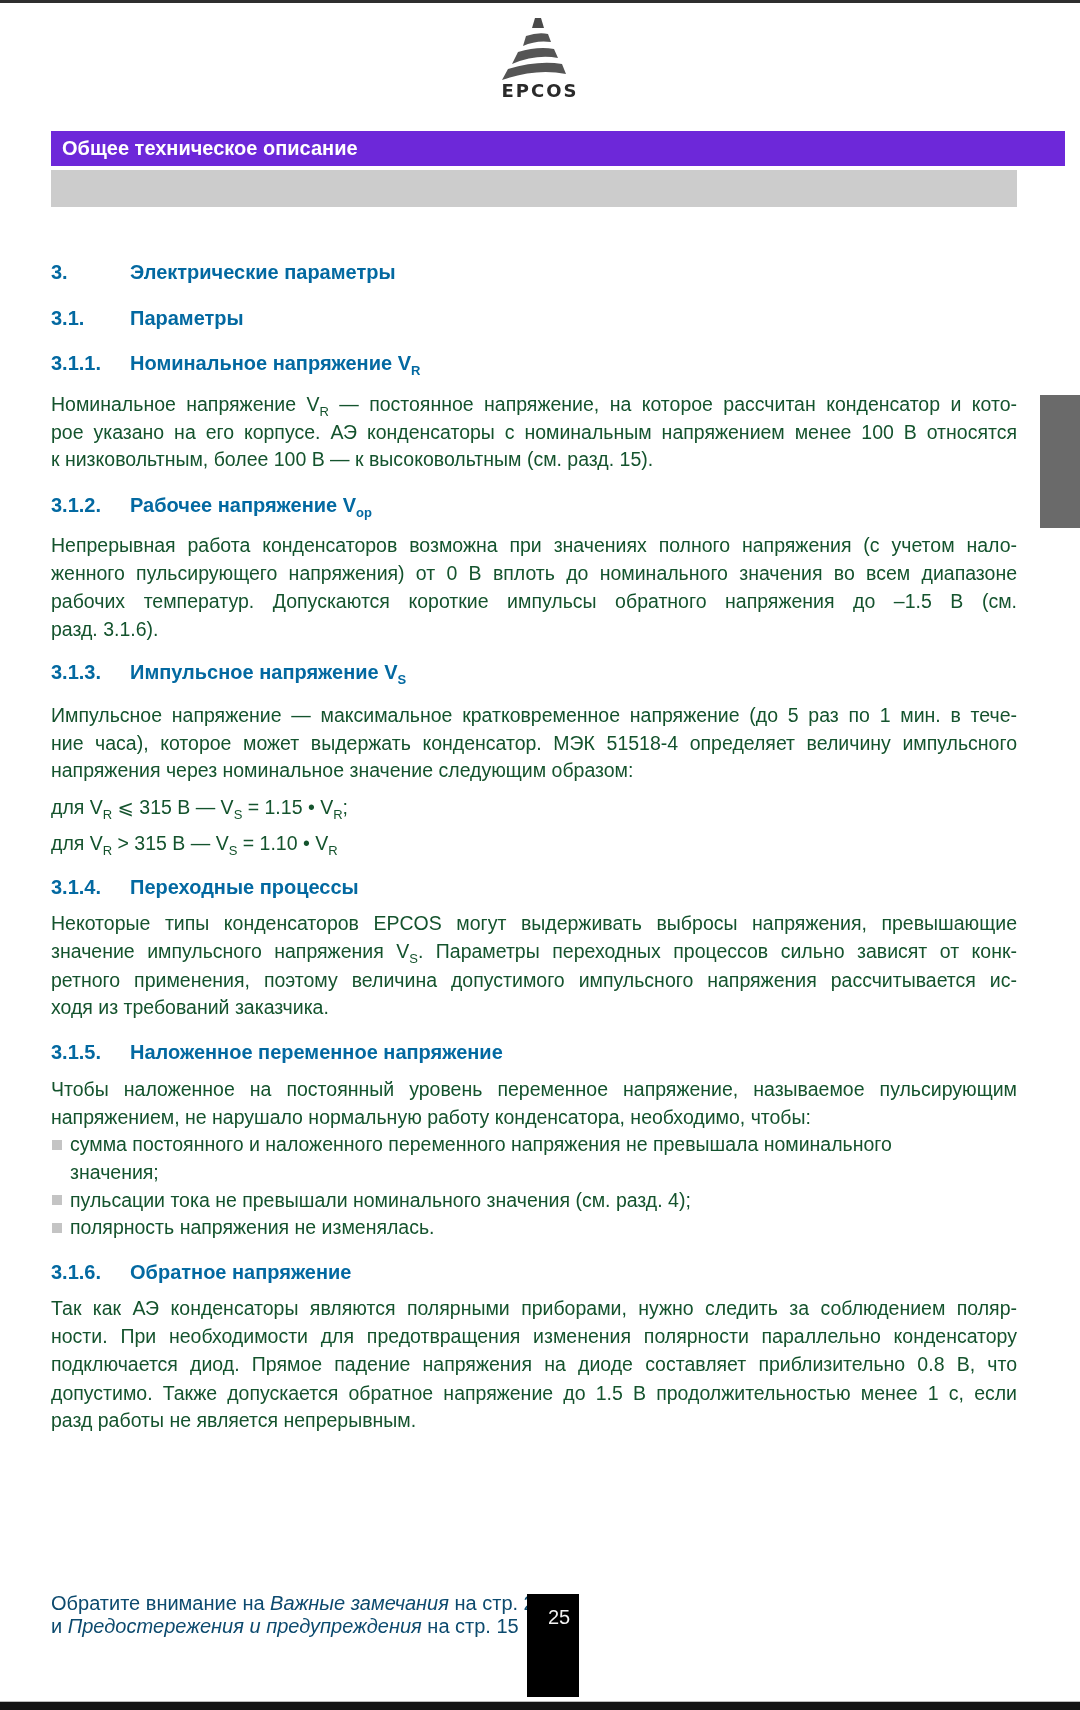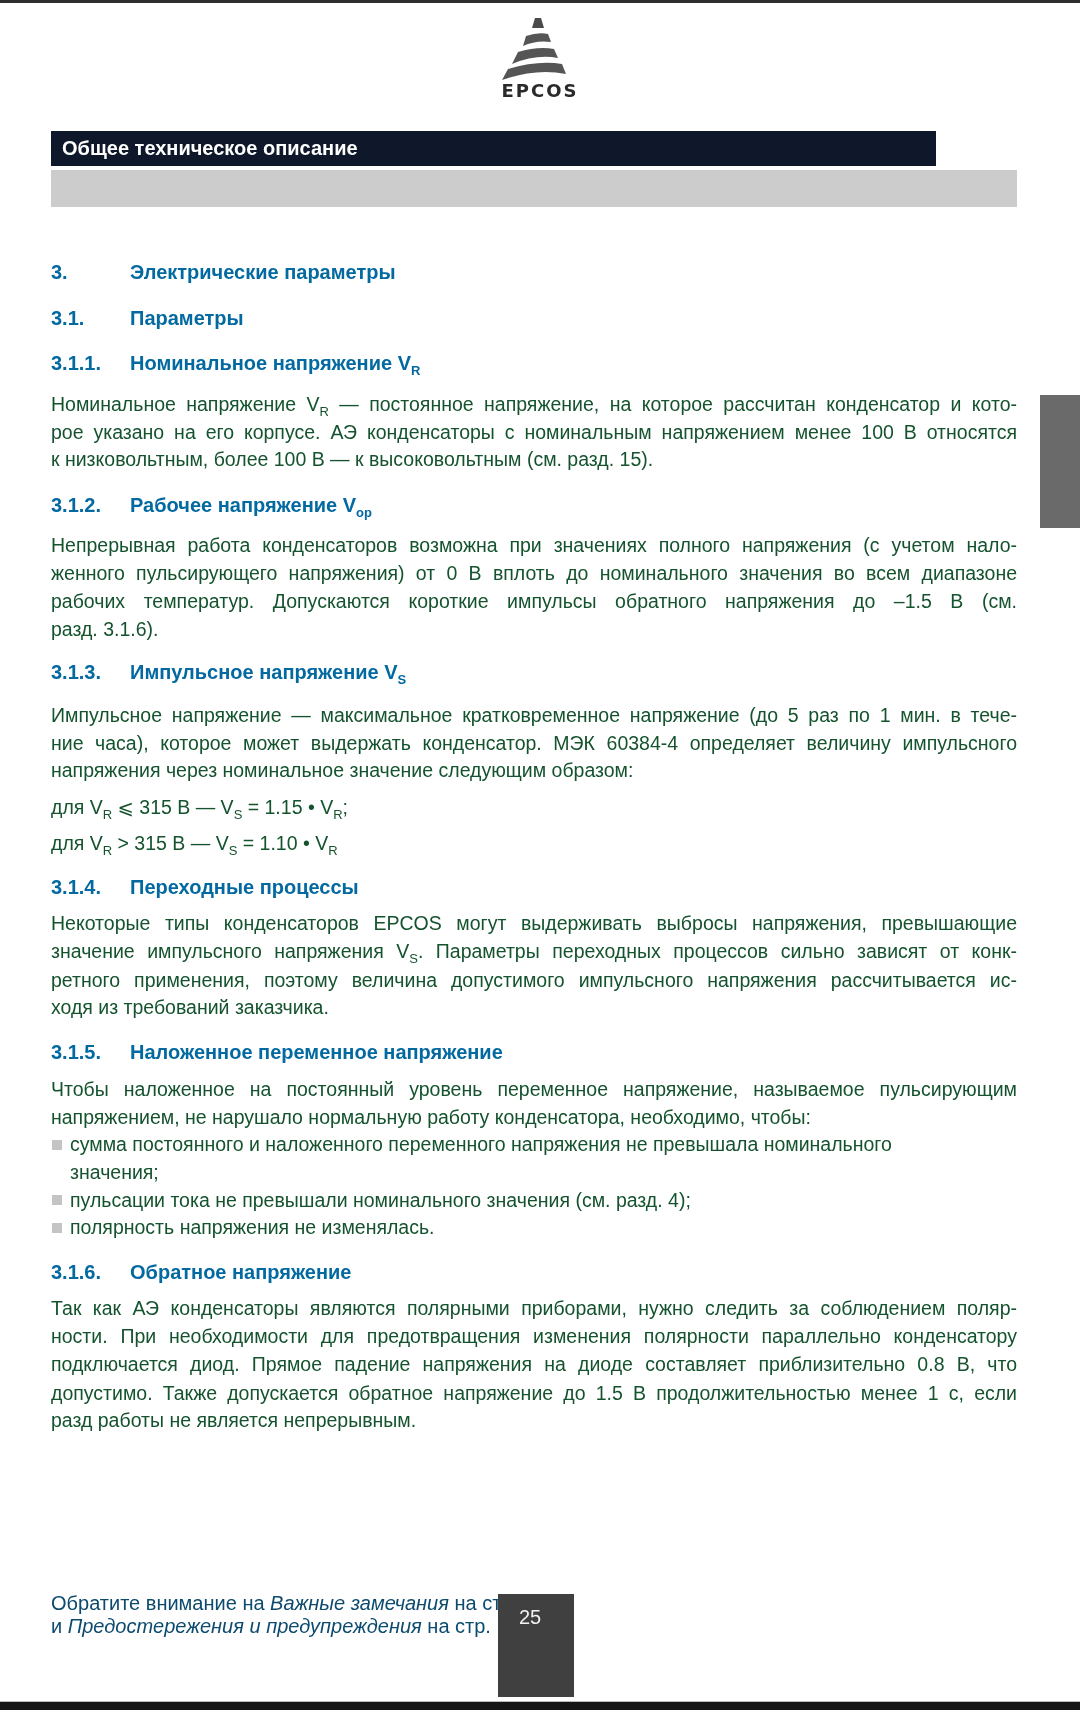--- a/index.html
+++ b/index.html
@@ -6,34 +6,34 @@
   body {
     width:1080px; height:1710px; position:relative; overflow:hidden;
     background:#ffffff; color:#1a1a1a;
     font-family:"Liberation Sans", "DejaVu Sans", sans-serif;
   }
   .top-strip { position:absolute; left:0; top:0; width:1080px; height:3px; background:#2e2e2e; }
   .bottom-strip { position:absolute; left:0; top:1701px; width:1080px; height:9px; background:#141414; border-top:1px solid #bbb; }
   .logo { position:absolute; left:478px; top:14px; width:124px; height:92px; }
   .logo-text { position:absolute; left:0; top:66px; width:124px; text-align:center;
     font-family:"DejaVu Sans", sans-serif; font-weight:bold; font-size:18px; letter-spacing:2px; color:#2a2a2a; }
-  .bar-dark { position:absolute; left:51px; top:131px; width:885px; height:35px; background:#0f172a; }
+  .bar-dark { position:absolute; left:51px; top:131px; width:1014px; height:35px; background:#6d28d9; }
   .bar-dark span { position:absolute; left:11px; top:6px; color:#ffffff; font-weight:bold; font-size:20px; }
   .bar-light { position:absolute; left:51px; top:170px; width:966px; height:37px; background:#cccccc; }
   .side-tab { position:absolute; left:1040px; top:395px; width:40px; height:133px; background:#6a6a6a; }
   .h { position:absolute; left:51px; font-weight:bold; font-size:20px; color:#0369a1; white-space:nowrap; }
   .h .num { display:inline-block; width:79px; }
   .ln { position:absolute; left:51px; width:966px; font-size:19.5px; line-height:24px; white-space:nowrap; color:#14532d; }
   .ln.j { text-align:justify; text-align-last:justify; }
   sub { font-size:13px; vertical-align:-5px; line-height:0; }
   .bul { position:absolute; left:52px; width:10px; height:10px; background:#c4c4c4; }
   .bt { left:70px; width:947px; }
   .foot { position:absolute; left:51px; font-size:20px; line-height:22px; color:#0c4a6e; white-space:nowrap; }
   .foot i { font-style:italic; }
-  .pgbox { position:absolute; left:498px; top:1594px; width:76px; height:103px; background:#404040; }
+  .pgbox { position:absolute; left:527px; top:1594px; width:52px; height:103px; background:#000000; }
   .pgbox span { position:absolute; left:0; top:12px; width:64px; text-align:center; color:#f2f2f2; font-size:20px; }
 </style>
 </head>
 <body>
 
 <div class="top-strip"></div>
 
 <div class="logo">
   <svg width="124" height="66" viewBox="0 0 124 66">
     <polygon points="57,4 63,4 66,14 54,14" fill="#4a4a4a"></polygon>
@@ -68,21 +68,21 @@
 </div>
 <div class="ln j" style="top:533px">Непрерывная работа конденсаторов возможна при значениях полного напряжения (с учетом нало-</div>
 <div class="ln j" style="top:561px">женного пульсирующего напряжения) от 0 В вплоть до номинального значения во всем диапазоне</div>
 <div class="ln j" style="top:589px">рабочих температур. Допускаются короткие импульсы обратного напряжения до –1.5 В (см.</div>
 <div class="ln" style="top:617px">разд. 3.1.6).</div>
 
 <div class="h" style="top:661px">
   <span class="num">3.1.3.</span><span>Импульсное напряжение V</span><sub>S</sub>
 </div>
 <div class="ln j" style="top:703px">Импульсное напряжение — максимальное кратковременное напряжение (до 5 раз по 1 мин. в тече-</div>
-<div class="ln j" style="top:731px">ние часа), которое может выдержать конденсатор. МЭК 60384-4 определяет величину импульсного</div>
+<div class="ln j" style="top:731px">ние часа), которое может выдержать конденсатор. МЭК 51518-4 определяет величину импульсного</div>
 <div class="ln" style="top:758px">напряжения через номинальное значение следующим образом:</div>
 <div class="ln" style="top:795px"><span>для V</span><sub>R</sub><span> ⩽ 315 В — V</span><sub>S</sub><span> = 1.15 • V</span><sub>R</sub><span>;</span></div>
 <div class="ln" style="top:831px"><span>для V</span><sub>R</sub><span> &gt; 315 В — V</span><sub>S</sub><span> = 1.10 • V</span><sub>R</sub><span></span></div>
 
 <div class="h" style="top:876px">
   <span class="num">3.1.4.</span><span>Переходные процессы</span>
 </div>
 <div class="ln j" style="top:911px">Некоторые типы конденсаторов EPCOS могут выдерживать выбросы напряжения, превышающие</div>
 <div class="ln j" style="top:939px"><span>значение импульсного напряжения V</span><sub>S</sub><span>. Параметры переходных процессов сильно зависят от конк-</span></div>
 <div class="ln j" style="top:968px">ретного применения, поэтому величина допустимого импульсного напряжения рассчитывается ис-</div>

